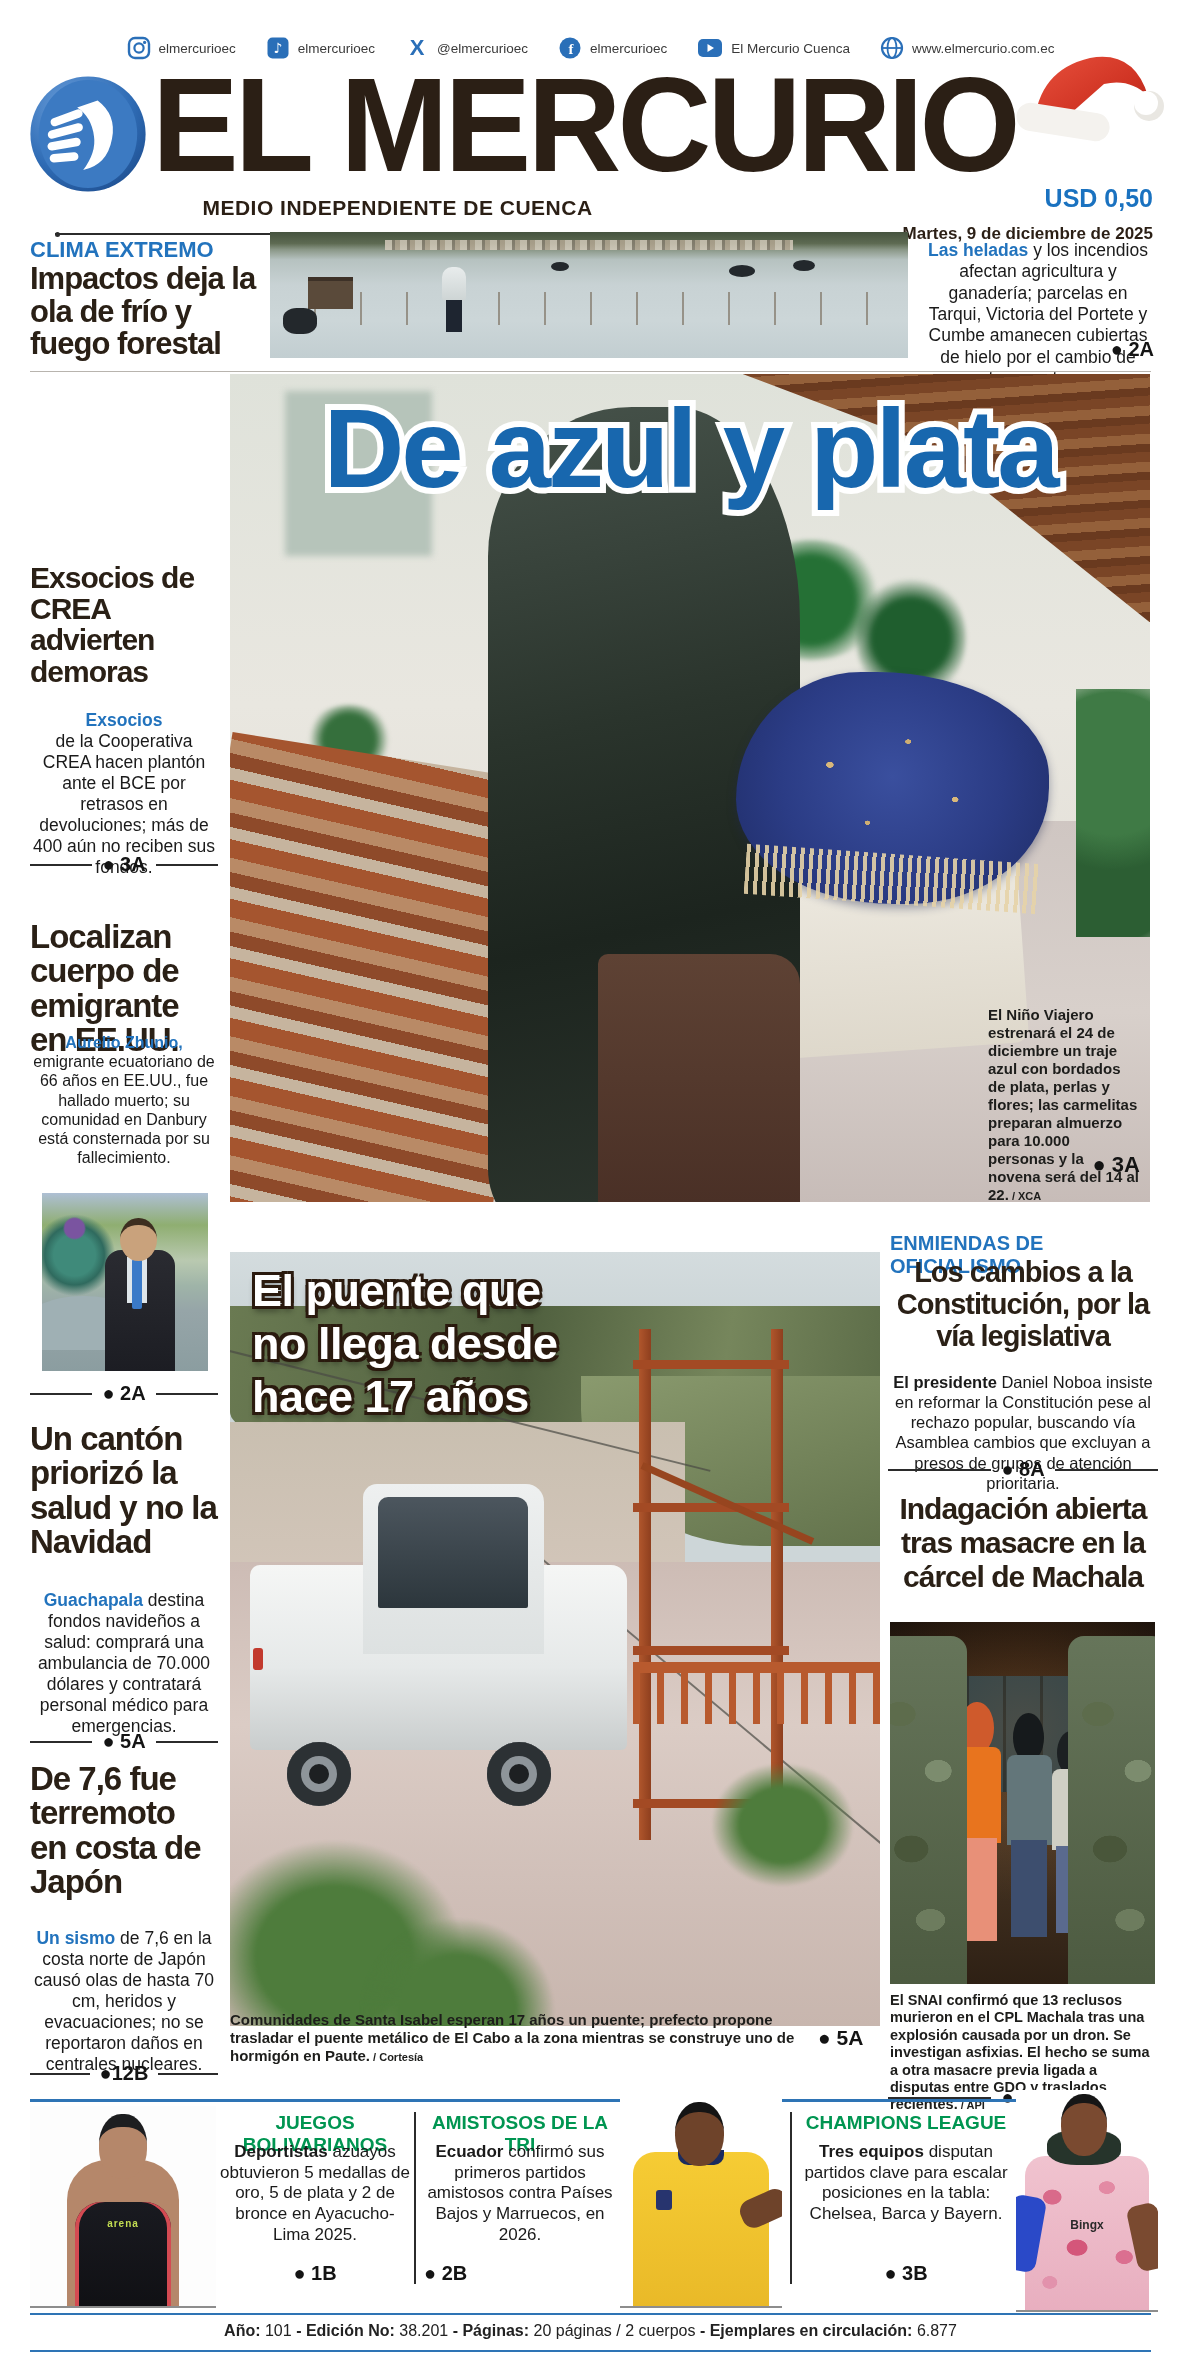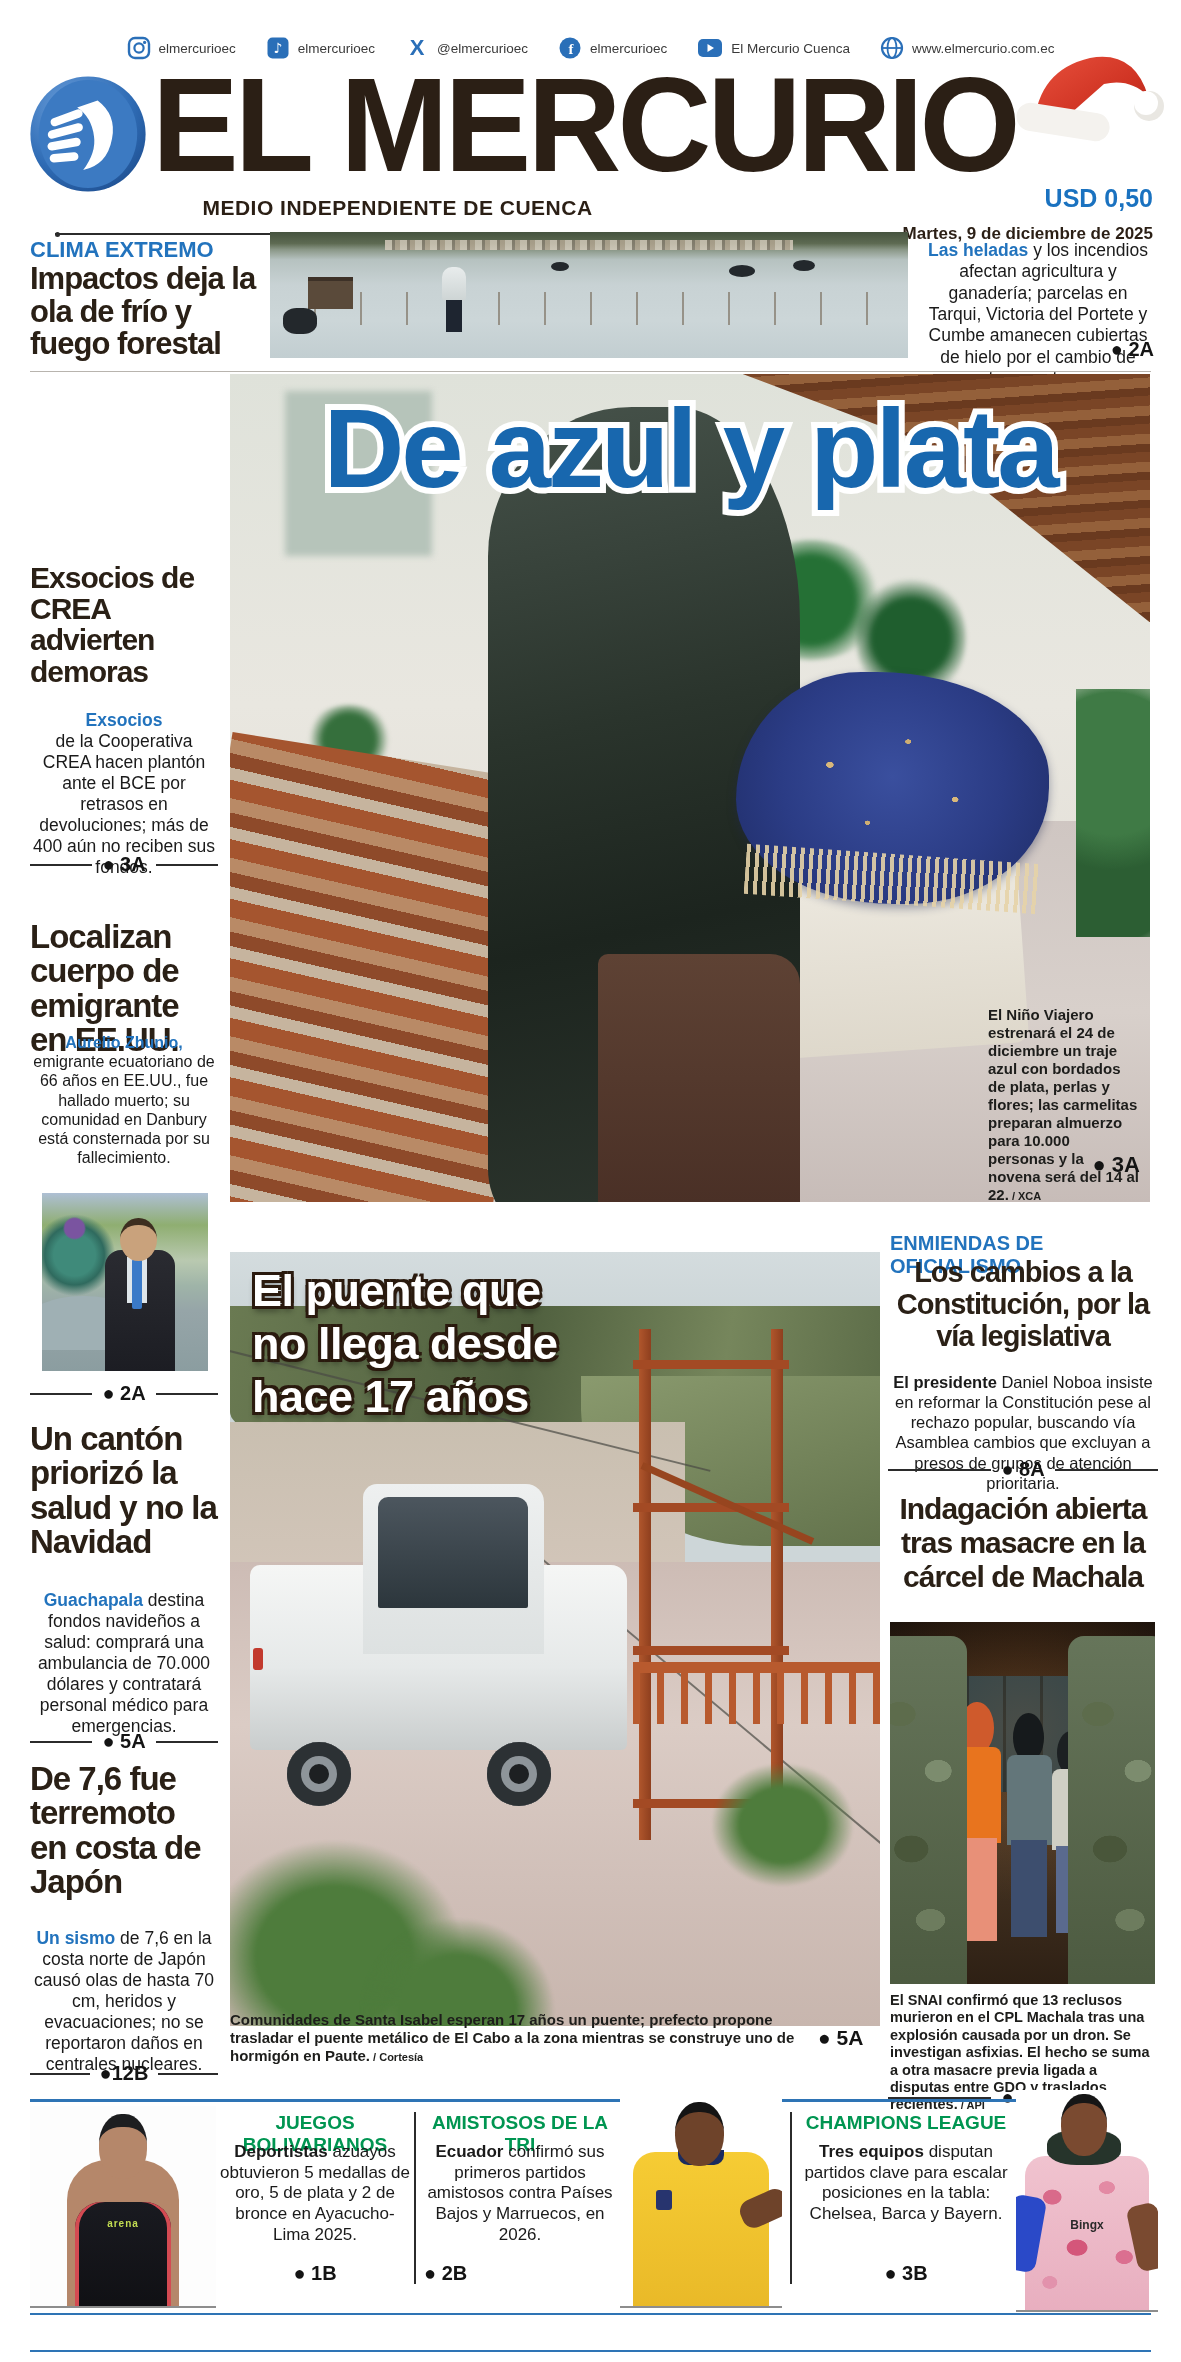--- a/index.html
+++ b/index.html
@@ -526,15 +526,21 @@
   <div class="abs photo-ucl">
     <div class="ucl-jersey"></div>
     <div class="ucl-sleeve"></div>
     <div class="ucl-arm"></div>
     <div class="ucl-snood"></div>
     <div class="ucl-head"></div>
     <div class="ucl-brand">Bingx</div>
   </div>
 
   <div class="abs blue-rule" style="left:30px;top:2313px;width:1121px;height:2px;"></div>
+  <div class="abs footer-text">
+    <b>Año:</b> <span>101</span>
+    <b> - Edición No:</b> <span>38.201</span>
+    <b> - Páginas:</b> <span>20 páginas / 2 cuerpos</span>
+    <b> - Ejemplares en circulación:</b> <span>6.877</span>
+  </div>
   <div class="abs blue-rule" style="left:30px;top:2350px;width:1121px;height:2px;"></div>
 
 </div>
 
 </body></html>

